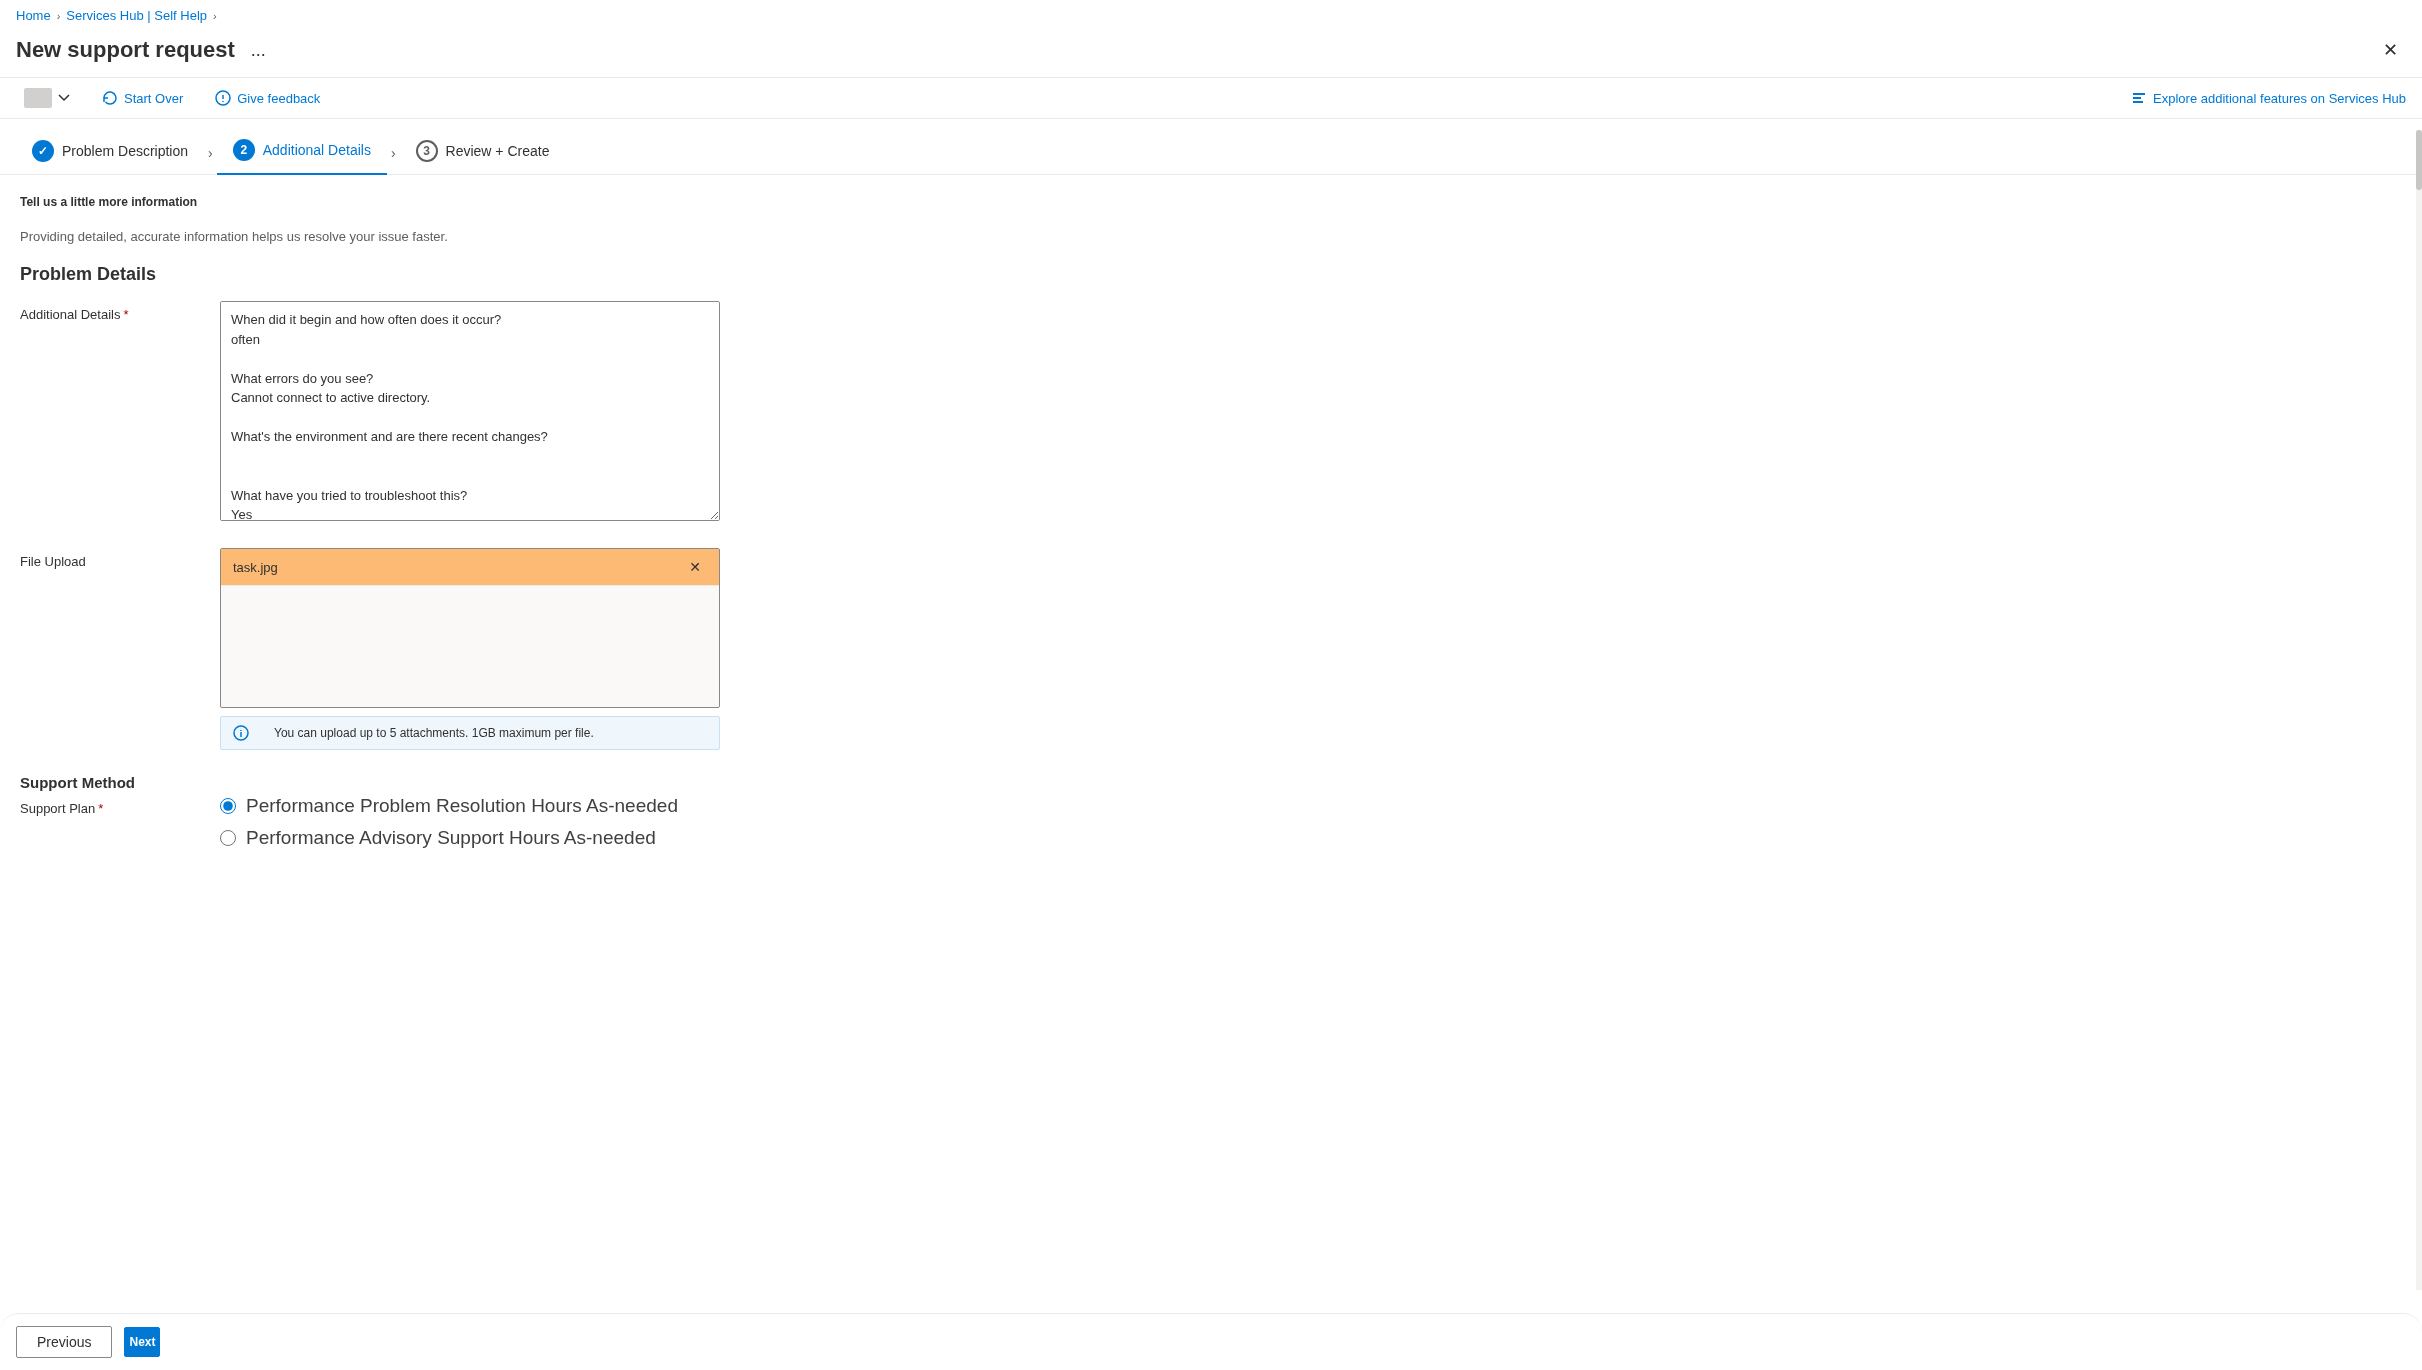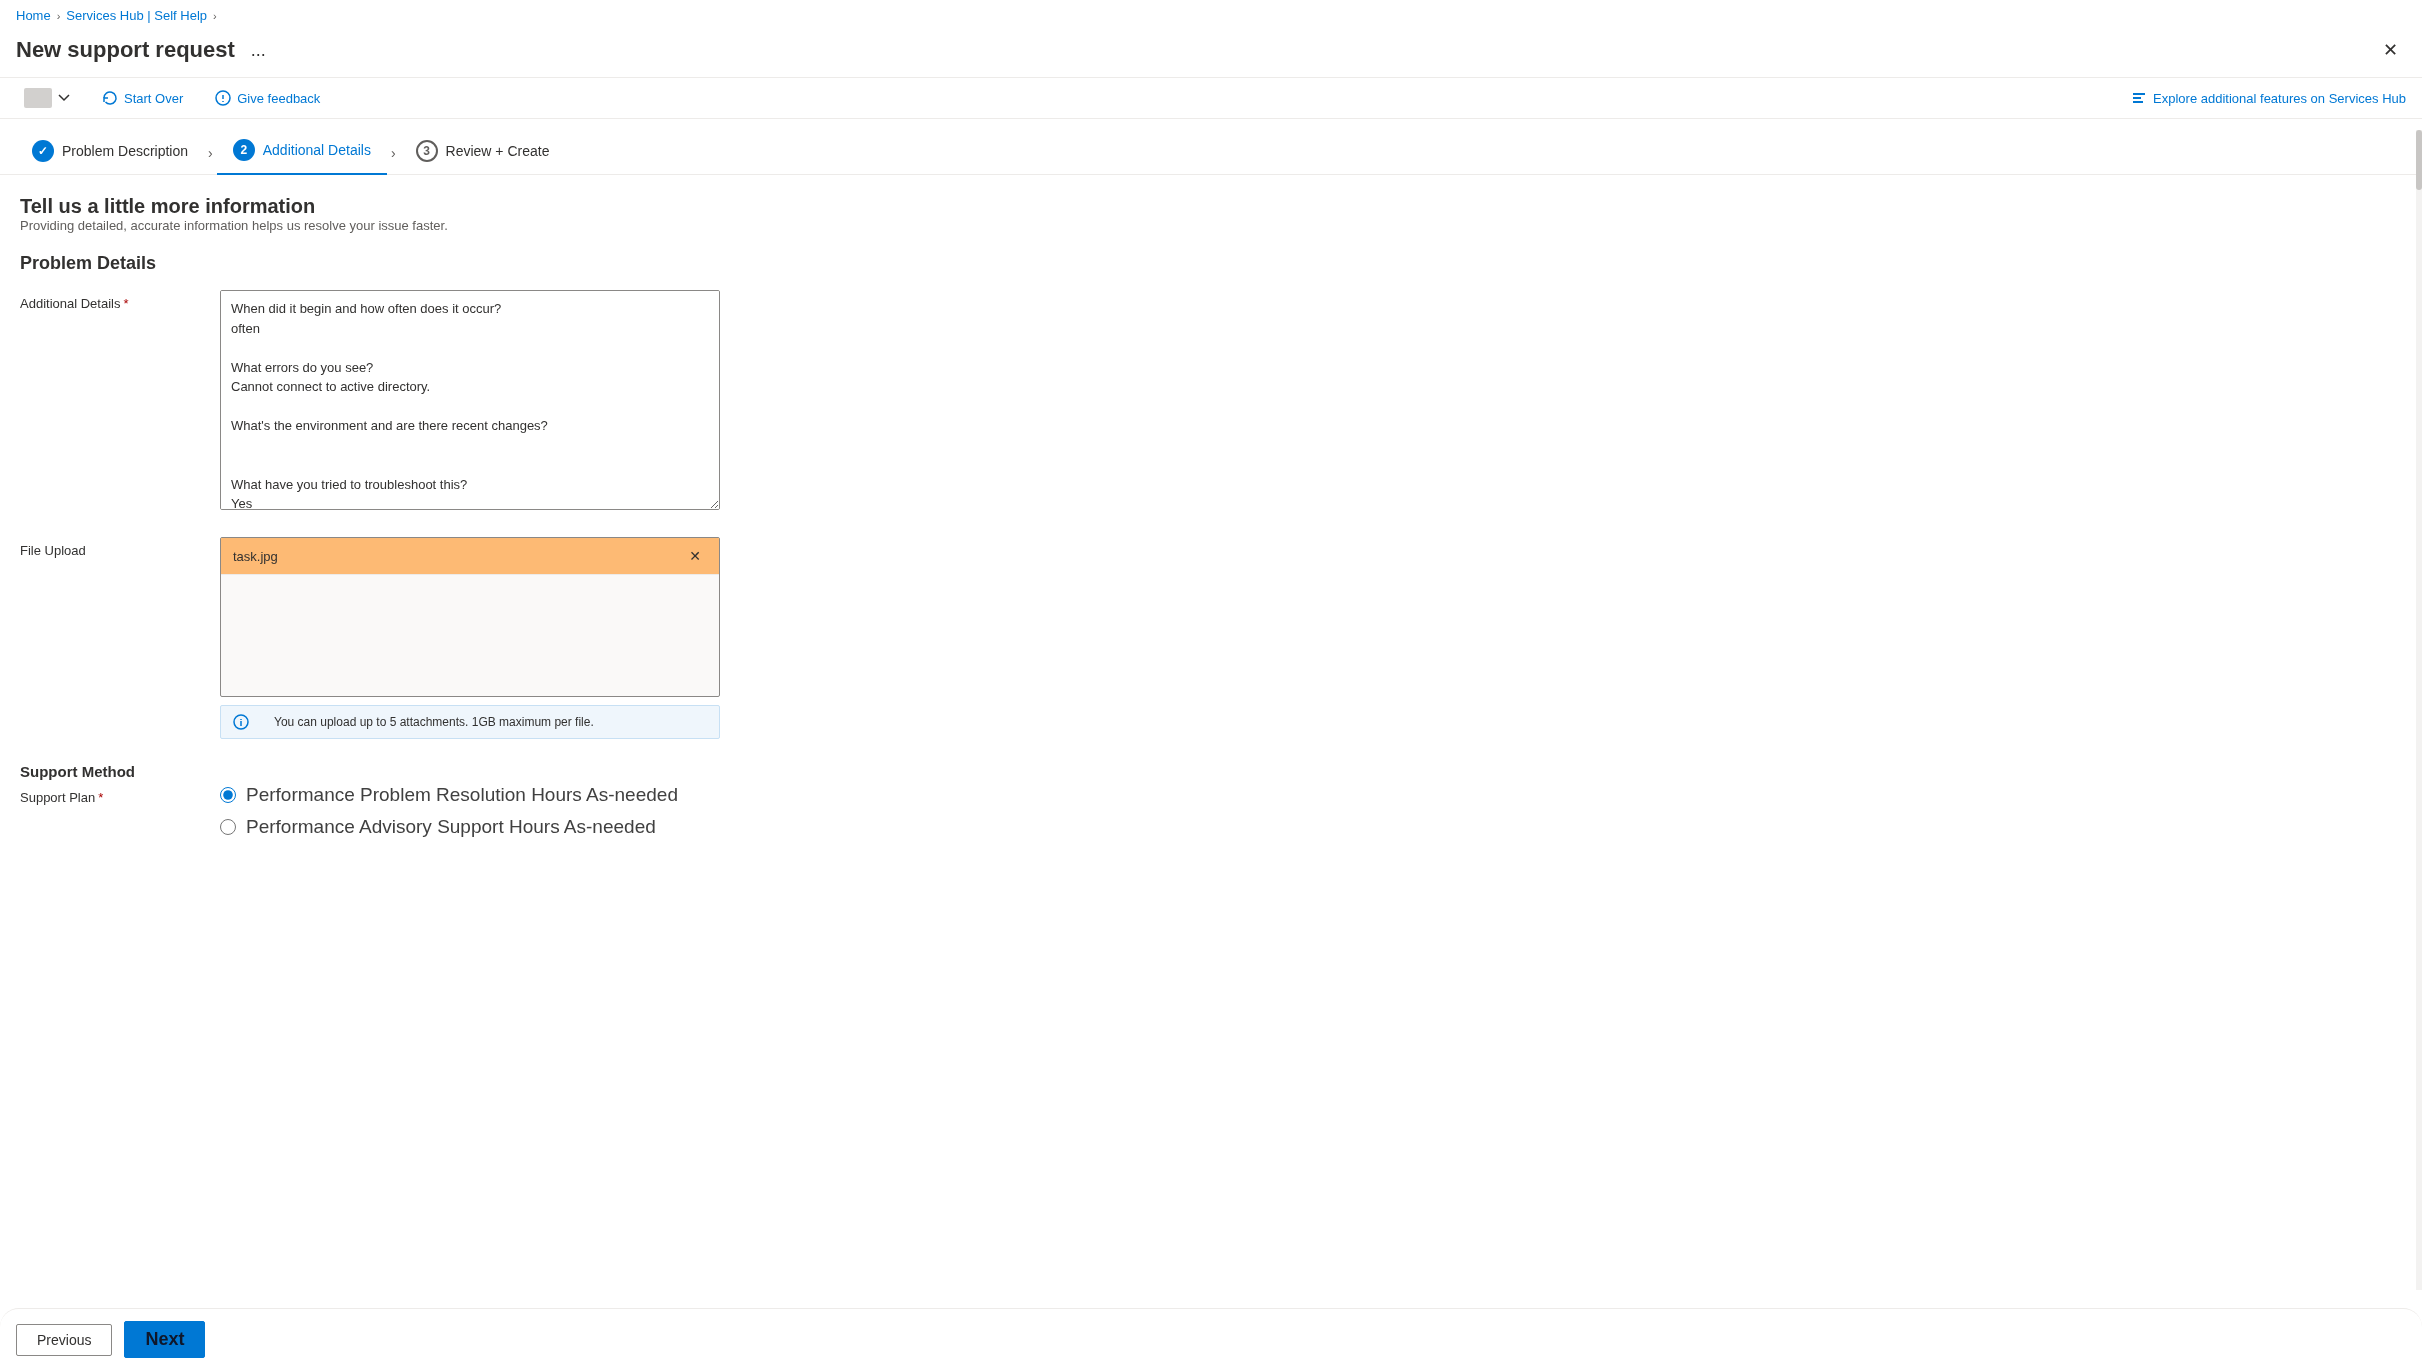--- a/index.html
+++ b/index.html
@@ -74,21 +74,21 @@
       border: 2px solid #605e5c;
     }
     .step-separator { color: #605e5c; margin: 0 4px; }
 
     
     .main-content {
       padding: 20px 20px 80px 20px;
       max-width: 900px;
     }
 
-    .section-title { font-size: 20px; font-weight: 600; color: #323130; margin-bottom: 0; }
+    .section-title { font-size: 12px; font-weight: 600; color: #323130; margin-bottom: 20px; }
     .section-subtitle { font-size: 13px; color: #605e5c; margin-bottom: 20px; }
 
     .form-section-title { font-size: 18px; font-weight: 600; color: #323130; margin-bottom: 16px; margin-top: 8px; }
 
     .form-row {
       display: flex; align-items: flex-start; gap: 20px; margin-bottom: 24px;
     }
     .form-label {
       min-width: 180px; font-size: 13px; color: #323130; padding-top: 6px;
       display: flex; align-items: flex-start; gap: 3px;
@@ -140,22 +140,22 @@
     .bottom-nav {
       position: fixed; bottom: 0; left: 0; right: 0;
       background: #fff; border-top: 1px solid #edebe9;
       padding: 12px 16px; display: flex; align-items: center; gap: 12px; border-radius: 19px;
     }
     .btn-prev {
       background: #fff; border: 1px solid #8a8886; color: #323130;
       padding: 7px 20px; border-radius: 2px; font-size: 14px; cursor: pointer;
     }
     .btn-next {
-      background: #0078d4; border: 1px solid #0078d4; color: #0f172a;
-      padding: 7px 20px; border-radius: 2px; font-size: 18px; cursor: pointer; font-weight: 600;
+      background: #0078d4; border: 1px solid #0078d4; color: #ffffff;
+      padding: 7px 4px; border-radius: 2px; font-size: 12px; cursor: pointer; font-weight: 600;
     }
     .right-scrollbar {
       position: fixed; right: 0; top: 130px; bottom: 80px;
       width: 6px; background: #f3f2f1;
     }
     .right-scrollbar-thumb {
       width: 6px; height: 60px; background: #c8c6c4; border-radius: 3px;
       position: absolute; top: 0;
     }
   </style>

